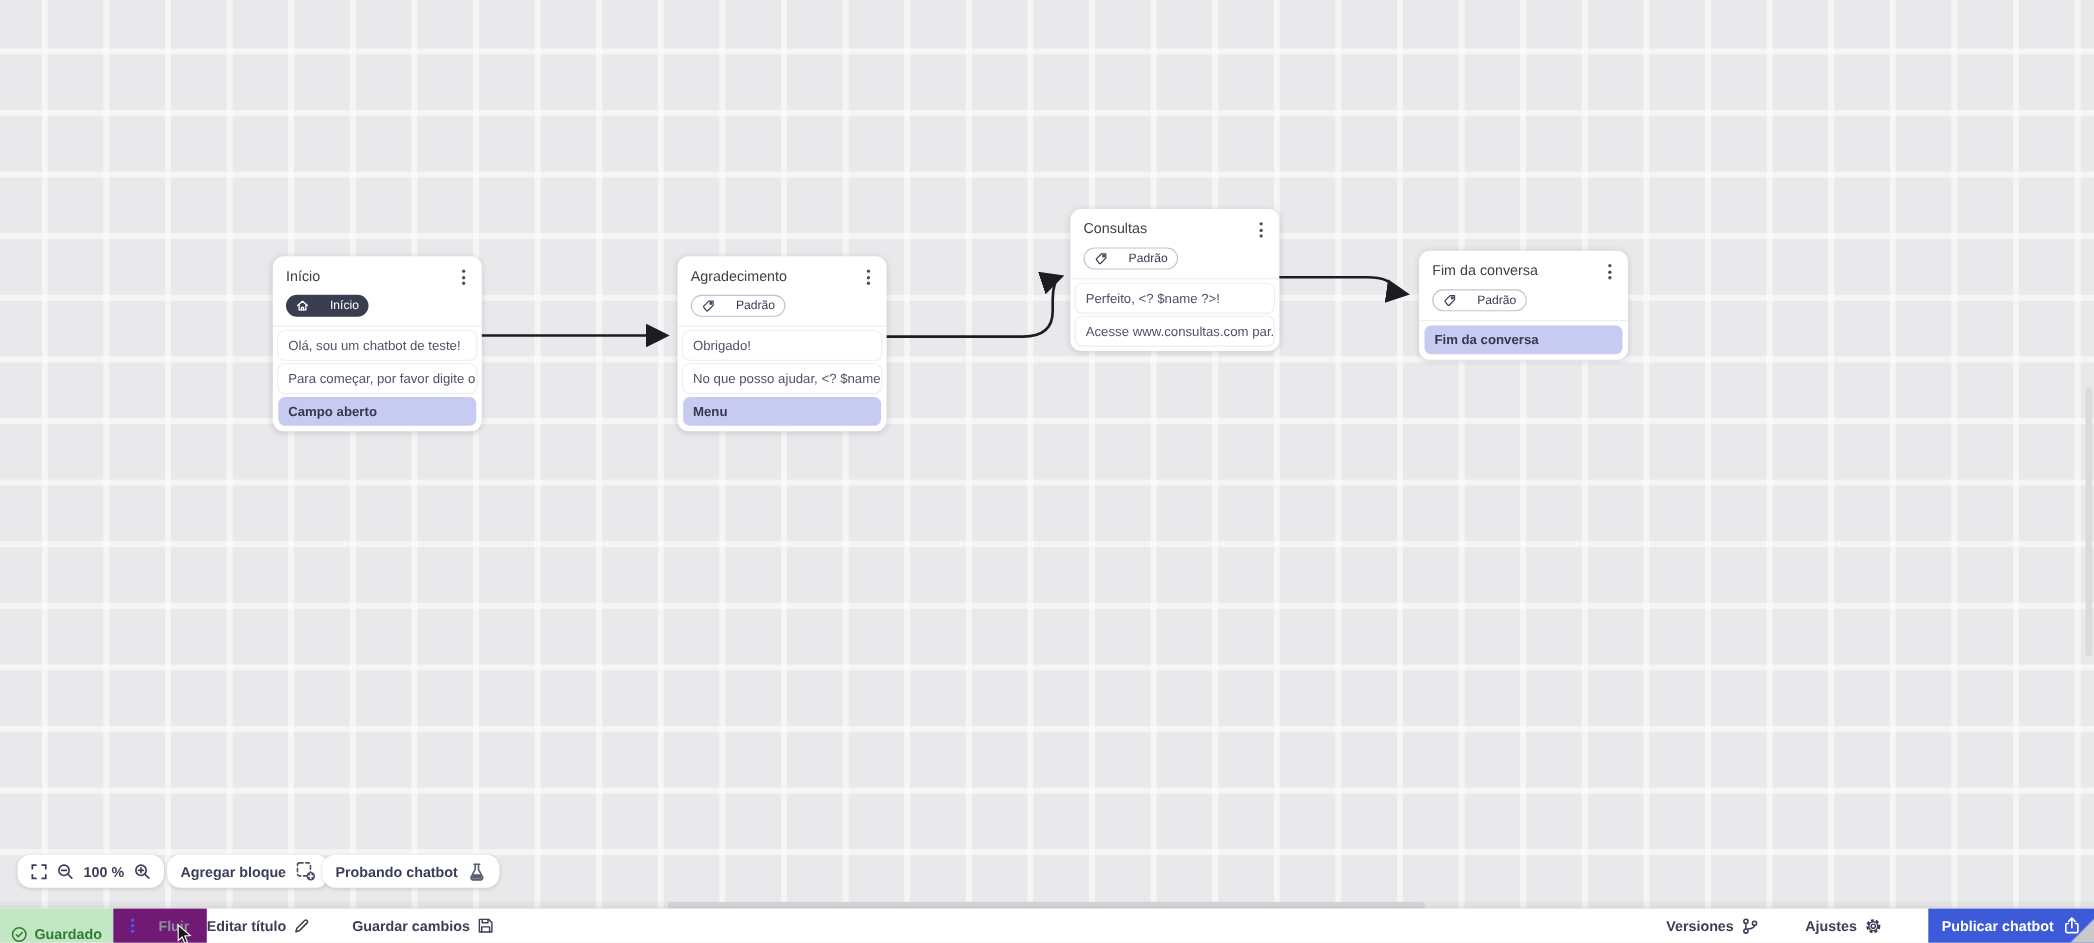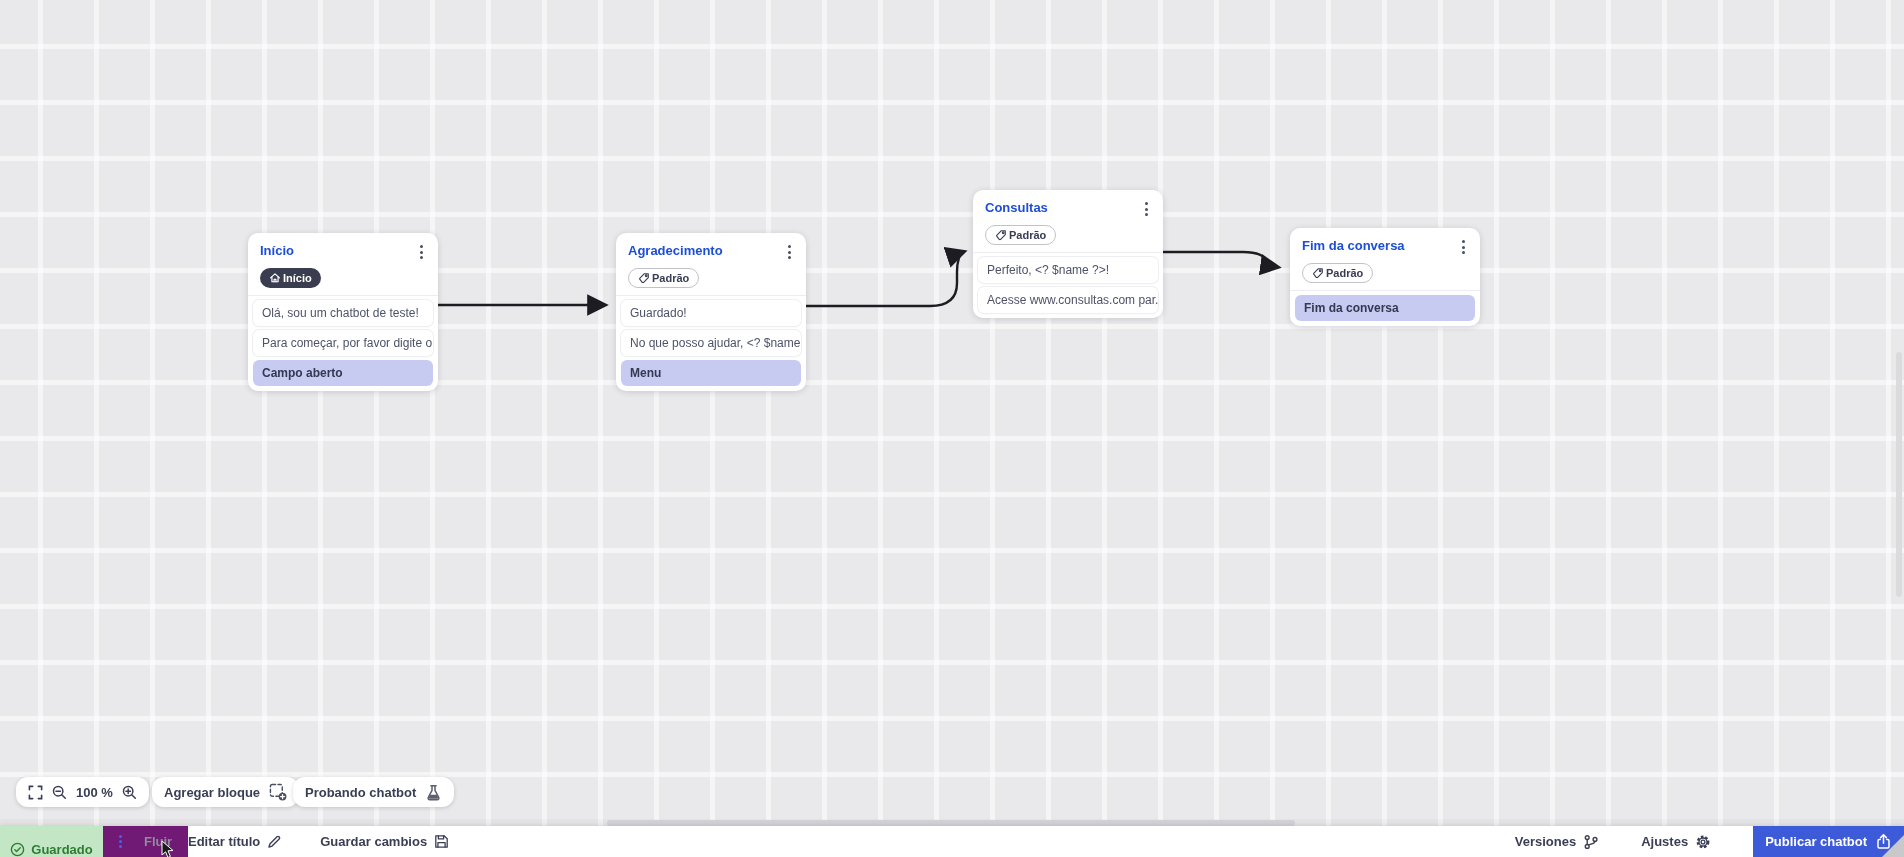--- a/index.html
+++ b/index.html
@@ -13,25 +13,25 @@
       linear-gradient(rgba(255,255,255,.55) 5px,transparent 5px),
       linear-gradient(90deg,rgba(255,255,255,.55) 5px,transparent 5px);
     background-size:56px 56px;background-position:-18px -12px;}
   .edges{position:absolute;left:0;top:0;pointer-events:none}
   .edge{fill:none;stroke:#1C1C22;stroke-width:2.4;stroke-linecap:round}
 
   
   .node{position:absolute;width:190px;background:#fff;border-radius:10px;
     box-shadow:0 1px 6px rgba(40,40,60,.16)}
   .node-header{padding:10px 10px 0 12px;display:flex;align-items:flex-start;justify-content:space-between}
-  .node-title{font-size:13px;font-weight:700;color:#1d4ed8;line-height:16px}
+  .node-title{font-size:13px;font-weight:400;color:#404040;line-height:16px}
   .kebab{display:flex;flex-direction:column;gap:2.5px;padding:2px 5px;cursor:pointer}
   .kebab i{width:3px;height:3px;border-radius:50%;background:#4A4E63}
-  .badge{display:inline-flex;align-items:center;gap:2px;height:20px;padding:0 9px;
-    border-radius:10px;font-size:11px;font-weight:700;margin:7px 0 0 12px}
+  .badge{display:inline-flex;align-items:center;gap:19px;height:20px;padding:0 9px;
+    border-radius:10px;font-size:11px;font-weight:400;margin:7px 0 0 12px}
   .badge.dark{background:#3A3D4F;color:#fff}
   .badge.outline{background:#fff;color:#383C54;border:1px solid #C2C2CB}
   .rows{margin-top:7px;border-top:1px solid #ECECF1;padding:4px 5px 5px;
     display:flex;flex-direction:column;gap:4px}
   .row{height:26px;display:flex;align-items:center;padding:0 9px;border-radius:6px;
     font-size:12px;color:#4E5269;background:#fff;white-space:nowrap;overflow:hidden;
     box-shadow:0 0 0 1px #EFEFF3,0 1px 2px rgba(0,0,0,.05);cursor:pointer}
   .row.hl{background:#C7CBF2;box-shadow:none;color:#343851;font-weight:700}
 
   
@@ -118,21 +118,21 @@
         </span>
     </div>
     <span class="badge outline">
       <svg class="icn" width="12" height="12" viewBox="0 0 14 14" fill="none" stroke="#383C54" stroke-width="1.3" stroke-linecap="round" stroke-linejoin="round">
         <path d="M2,7.4 L7.4,2 H12 V6.6 L6.6,12 a1.2,1.2 0 0 1 -1.7,0 L2,8.3 a1.2,1.2 0 0 1 0,-0.9 Z"></path>
           <circle cx="9.6" cy="4.4" r="1"></circle>
       </svg>
       <span>Padrão</span>
     </span>
     <div class="rows">
-      <div class="row">Guardado!</div>
+      <div class="row">Obrigado!</div>
       <div class="row">No que posso ajudar, &lt;? $name ...</div>
       <div class="row hl">Menu</div>
     </div>
   </div>
 
   <div class="node" style="left:973px;top:190px">
     <div class="node-header">
       <span class="node-title">Consultas</span>
       <span class="kebab">
           <i></i>

